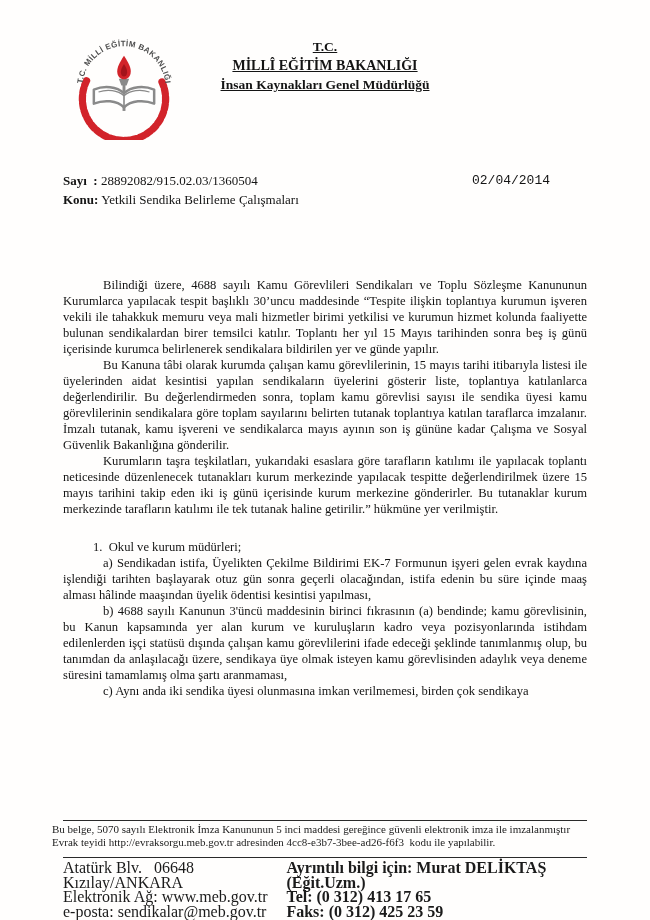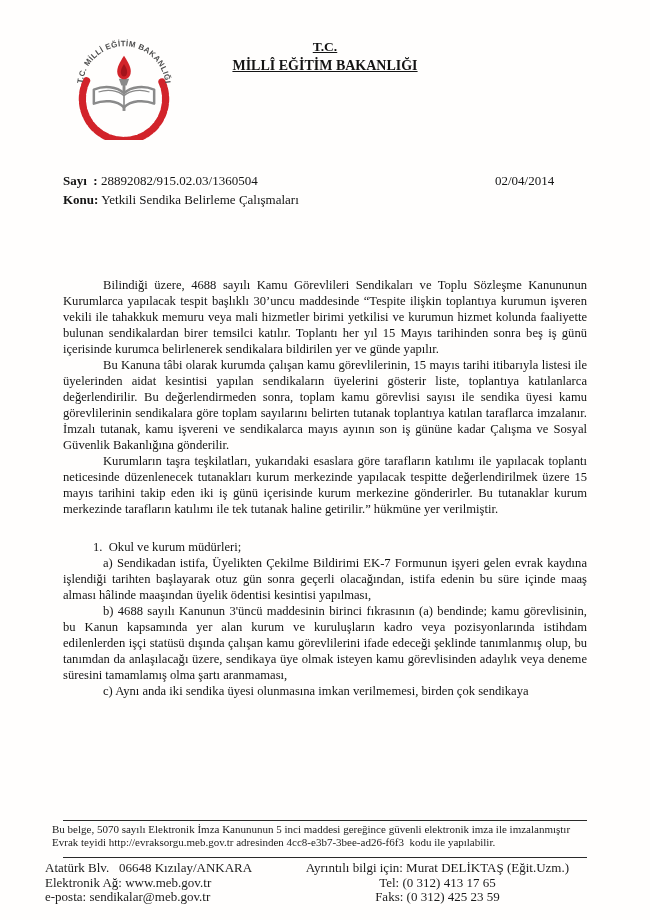--- a/index.html
+++ b/index.html
@@ -16,40 +16,40 @@
     text-align:center; font-weight:bold;text-decoration:underline;
   }
   .lh-line1 { font-size:13.5px; line-height:18px; }
   .lh-line2 { font-size:14px;   line-height:19px; }
   .lh-line3 { font-size:13.5px; line-height:20px; }
   
   .meta { position:absolute; top:172px; left:63px; width:524px; font-size:13px; line-height:18.5px; }
   .meta-row { position:relative; }
   .b { font-weight:bold; }
   .pre { white-space:pre-wrap;font-family:Liberation Serif, serif; }
-  .date { position:absolute; left:432px; top:0; }
+  .date { position:absolute; left:409px; top:0;font-family:Liberation Mono, monospace; }
   
   .bodytext {
     position:absolute; top:277px; left:63px; width:524px;
     font-size:12.6px; line-height:16px; text-align:justify;
   }
   .bodytext p { margin:0; text-indent:40px; }
   .gap-top   { margin-top:14px !important; }
   .section-heading { margin-top:22px !important; text-indent:30px !important; text-align:left; }
   
   .rule { position:absolute; left:63px; width:524px; border-top:1.4px solid #2a2a2a; height:0; }
   .rule-top { top:820px; }
   .rule-bottom { top:857px; }
   .esign { position:absolute; top:823px; left:52px; width:524px; font-size:11px; line-height:13px; color:#1b1b1b; }
   .contact {
-    position:absolute; top:861px; left:45px; width:524px;
+    position:absolute; top:861px; left:63px; width:524px;
     display:flex; justify-content:space-between;
-    font-size:13px; line-height:14.5px; color:#1b1b1b;
+    font-size:16px; line-height:14.5px; color:#1b1b1b;
   }
-  .contact .right { text-align:center; }
+  .contact .right { text-align:left;font-weight:bold; }
 </style>
 </head>
 <body>
 
 <div class="page">
 
   <svg class="logo" viewBox="0 0 100 100" aria-hidden="true">
     <defs>
       <path id="arcTop" d="M 13 66 A 40 40 0 1 1 87 66" fill="none"></path>
     </defs>
@@ -67,20 +67,21 @@
     <path d="M50 28 C47.8 31.5 47 33.5 47 35.8 C47 38.3 48.3 40 50 40 C51.7 40 53 38.3 53 35.8 C53 33.5 52.2 31.5 50 28 Z" fill="#a3141b"></path>
 
     <path d="M50 56 C43 49.5 31 48.5 21 52.5 L21 66 C31 62 43 63 50 69.5 C57 63 69 62 79 66 L79 52.5 C69 48.5 57 49.5 50 56 Z" fill="#ffffff" stroke="#8a8a8a" stroke-width="2.4" stroke-linejoin="round"></path>
     <path d="M50 58.5 C44 53 34 52 25.5 54.8 M50 58.5 C56 53 66 52 74.5 54.8" fill="none" stroke="#8a8a8a" stroke-width="1.2"></path>
     <line x1="50" y1="56" x2="50" y2="69.5" stroke="#8a8a8a" stroke-width="1.6"></line>
   </svg>
 
   <div class="letterhead">
     <div class="lh-line1">T.C.</div>
     <div class="lh-line2">MİLLÎ EĞİTİM BAKANLIĞI</div>
+    <div class="lh-line3">İnsan Kaynakları Genel Müdürlüğü</div>
   </div>
 
   <div class="meta">
     <div class="meta-row">
       <span class="b pre">Sayı  :</span>
       <span>28892082/915.02.03/1360504</span>
       <span class="date">02/04/2014</span>
     </div>
     <div class="meta-row">
       <span class="b">Konu:</span>

